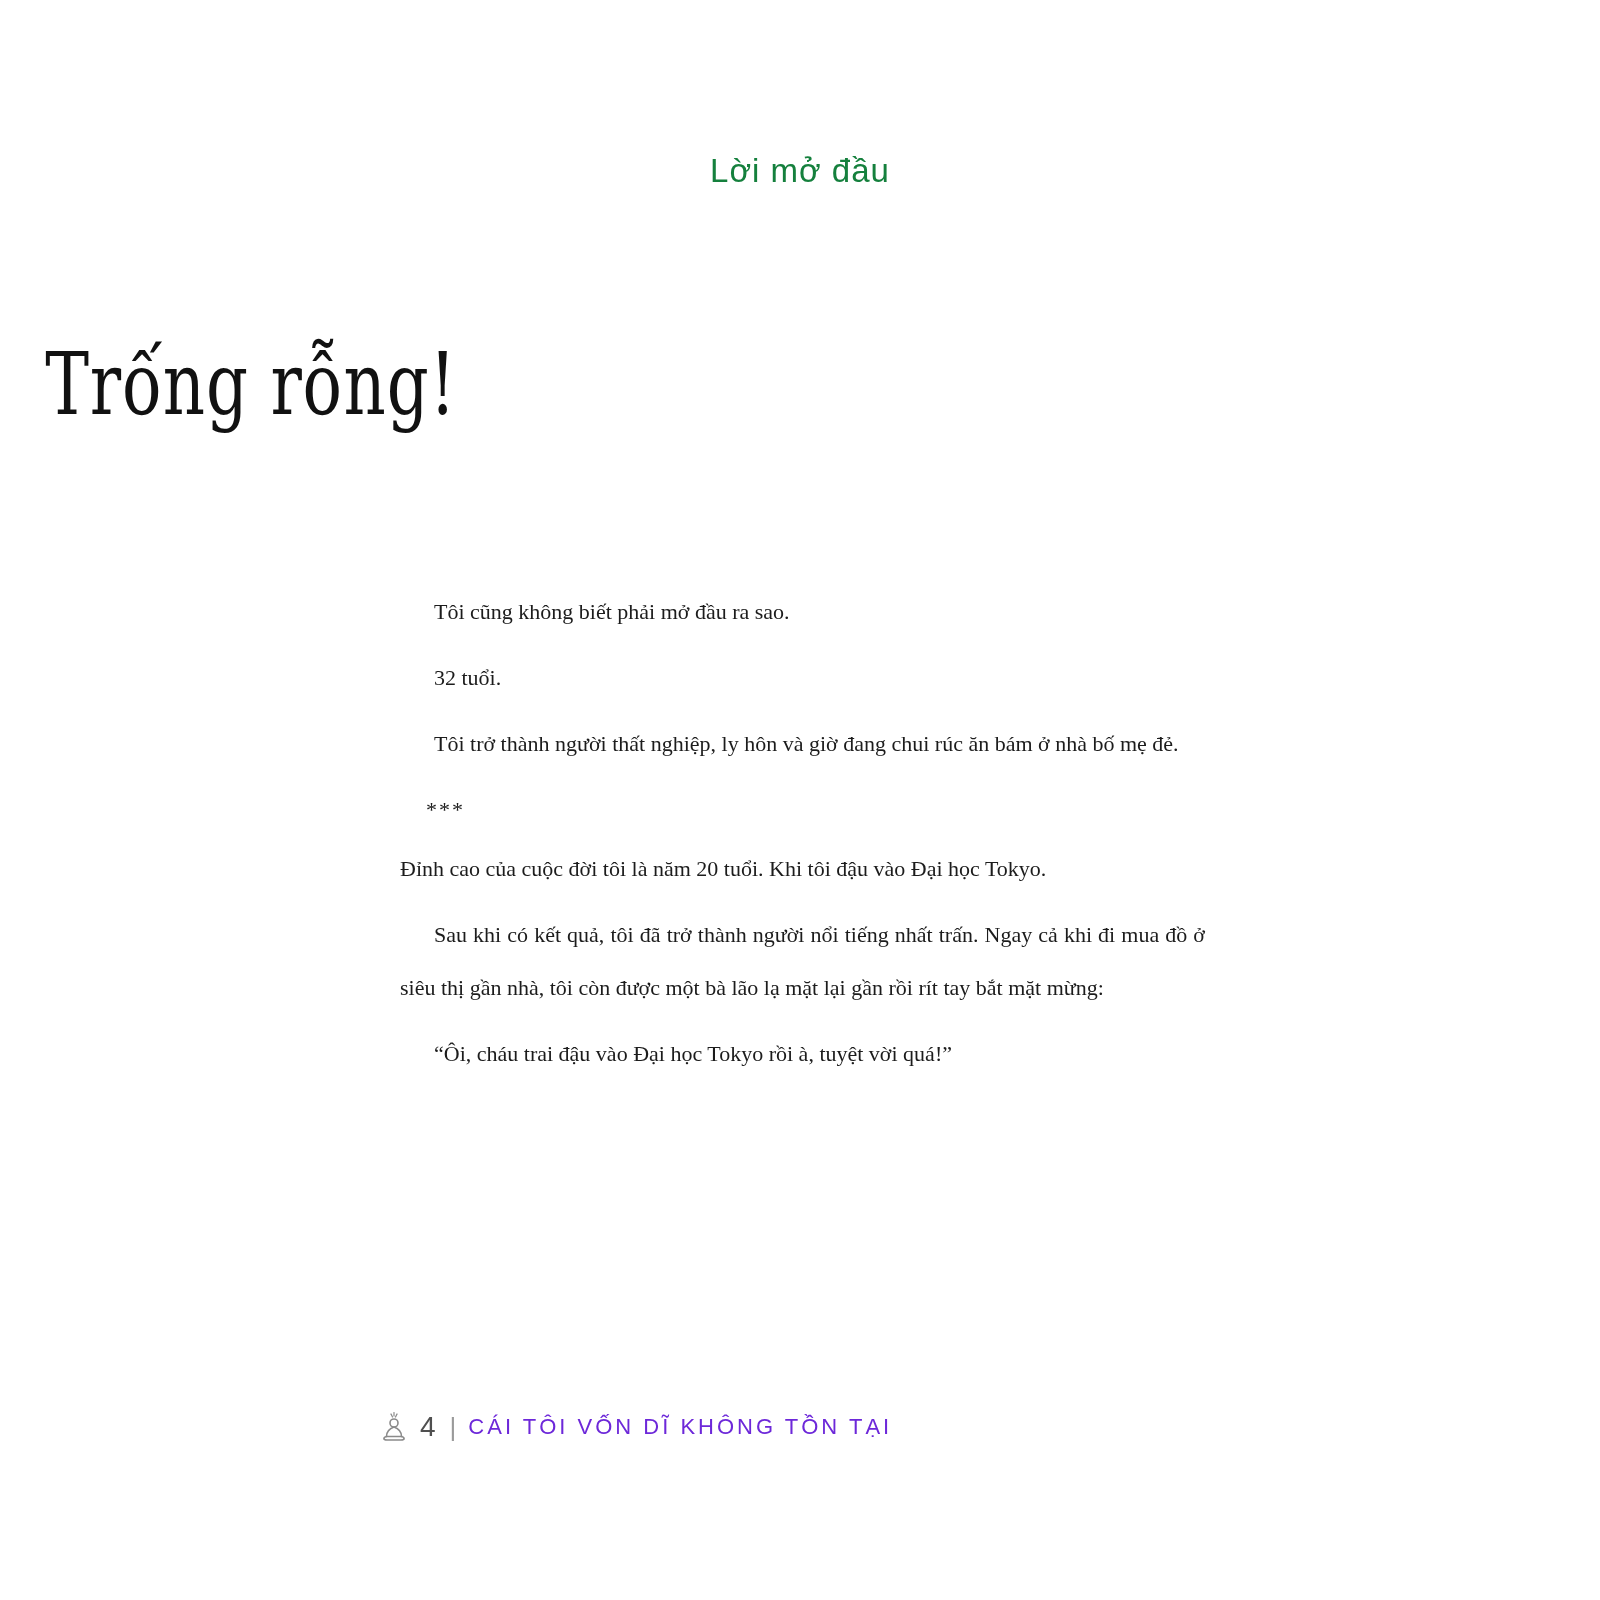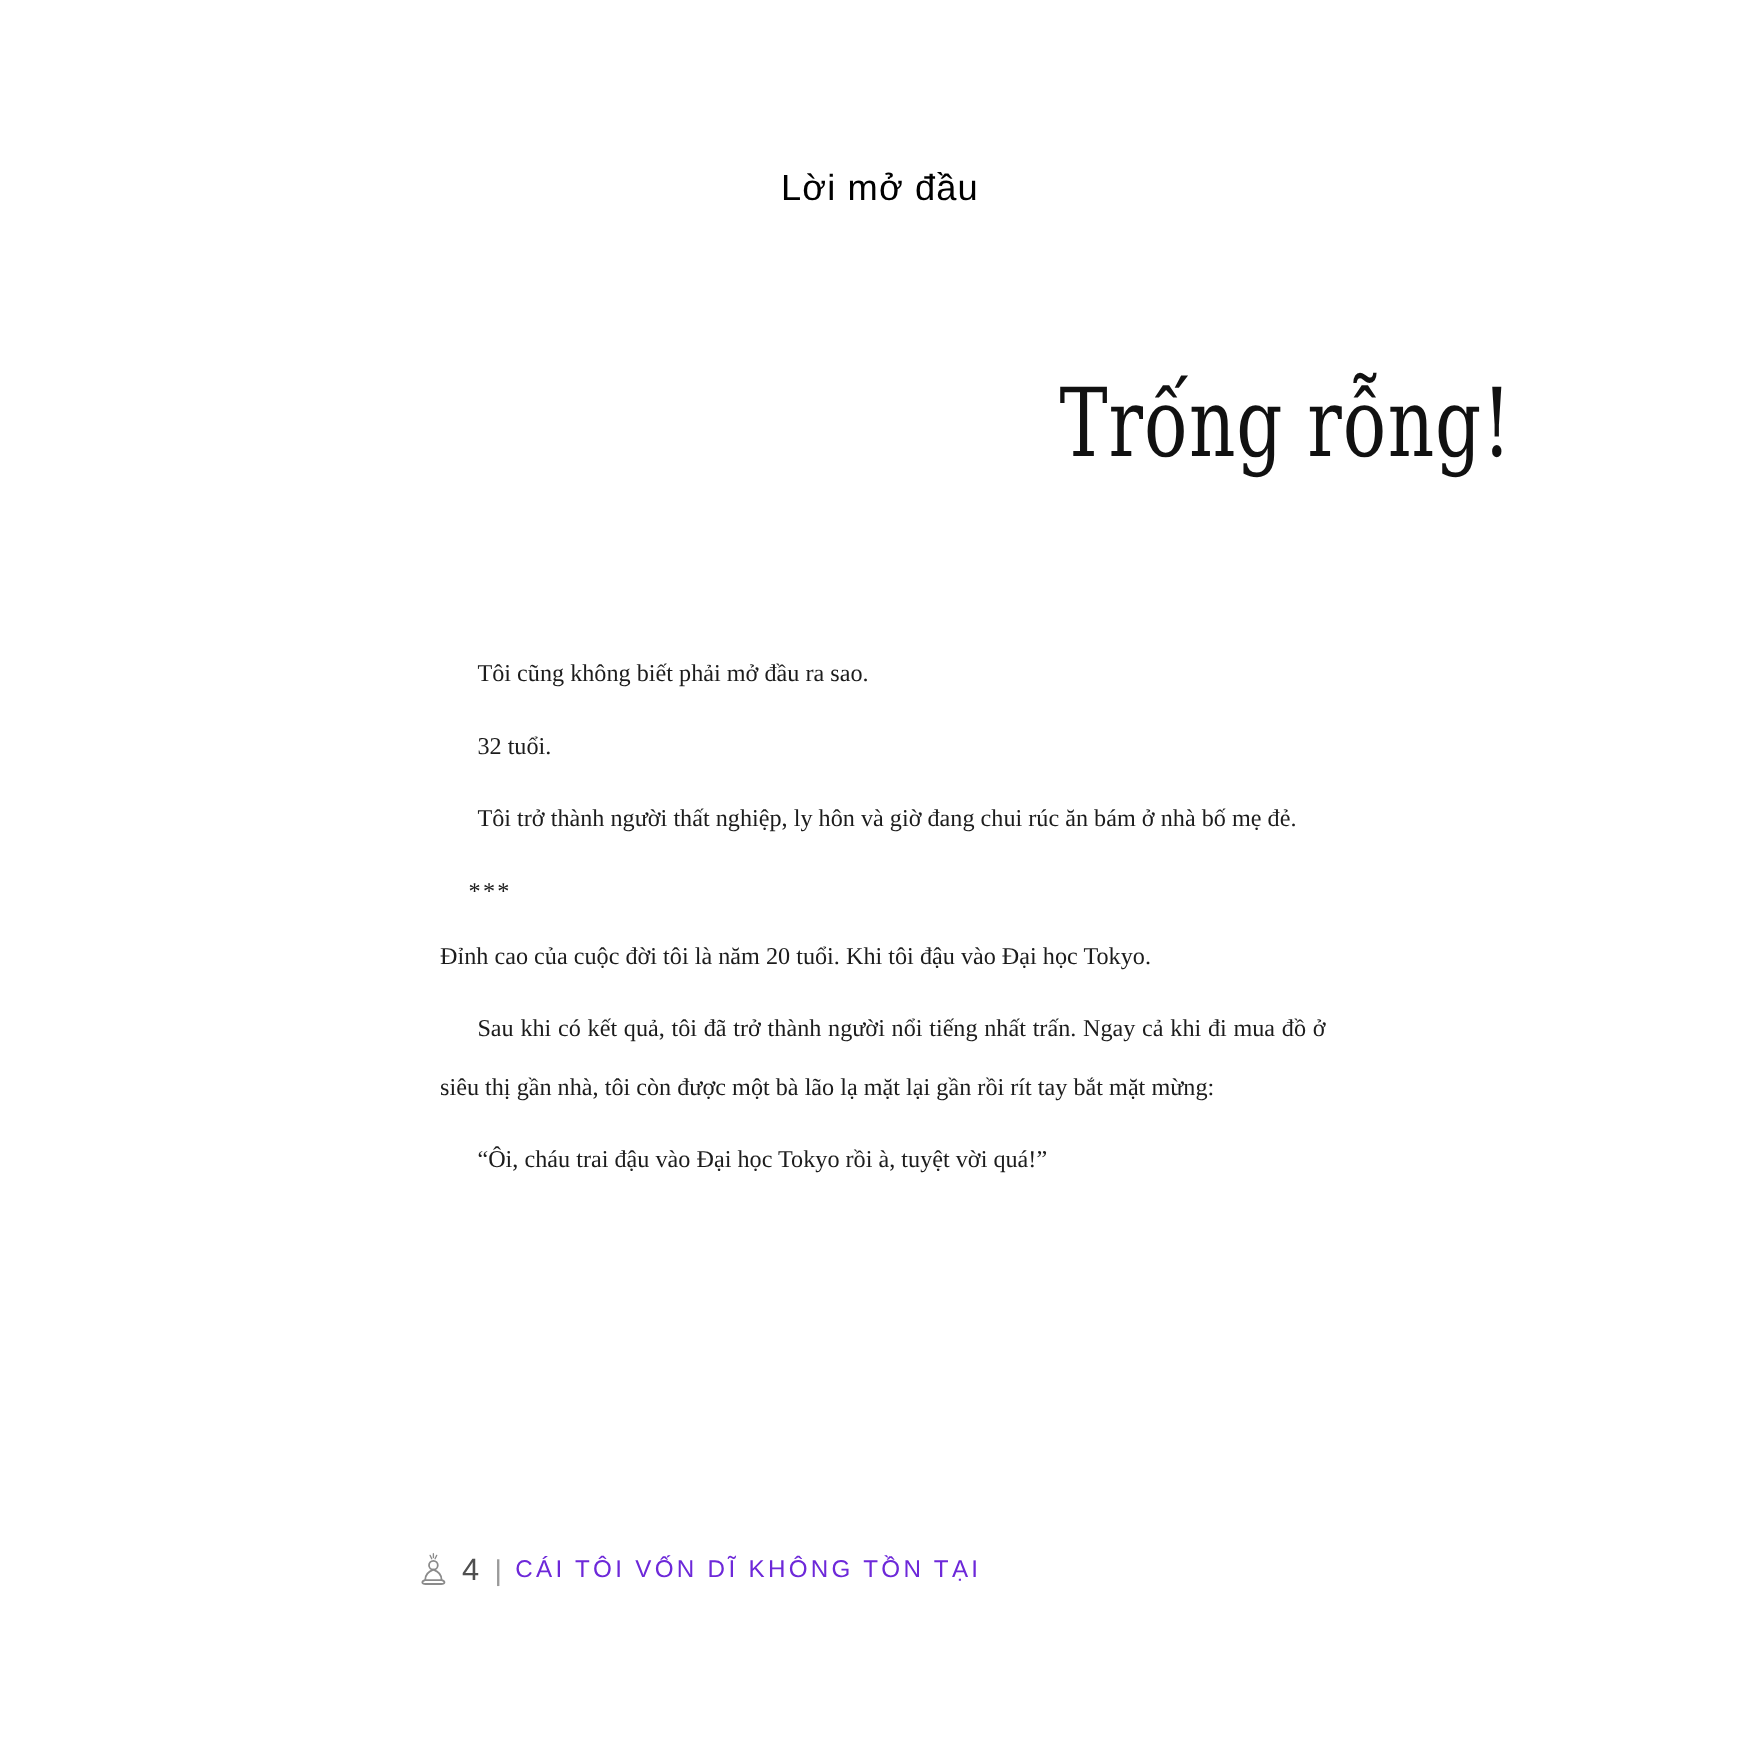--- a/index.html
+++ b/index.html
@@ -17,29 +17,29 @@
   .chapter-header {
     position: absolute;
     top: 152px;
     left: 0;
     width: 1600px;
     text-align: center;
     font-family: "Liberation Sans", sans-serif;
     font-size: 33px;
     font-weight: 400;
     letter-spacing: 1px;
-    color: #000000;
+    color: #15803d;
   }
 
   .chapter-title {
     position: absolute;
     top: 338px;
     left: 0;
     width: 1420px;
-    text-align: right;
+    text-align: left;
     font-weight: 400;
   }
   .chapter-title .title-inner {
     display: inline-block;
     font-family: "DejaVu Serif", serif;
     font-size: 80px;
     color: #111111;
     transform: scale(0.82, 1.08);
     letter-spacing: 1px;
   }

